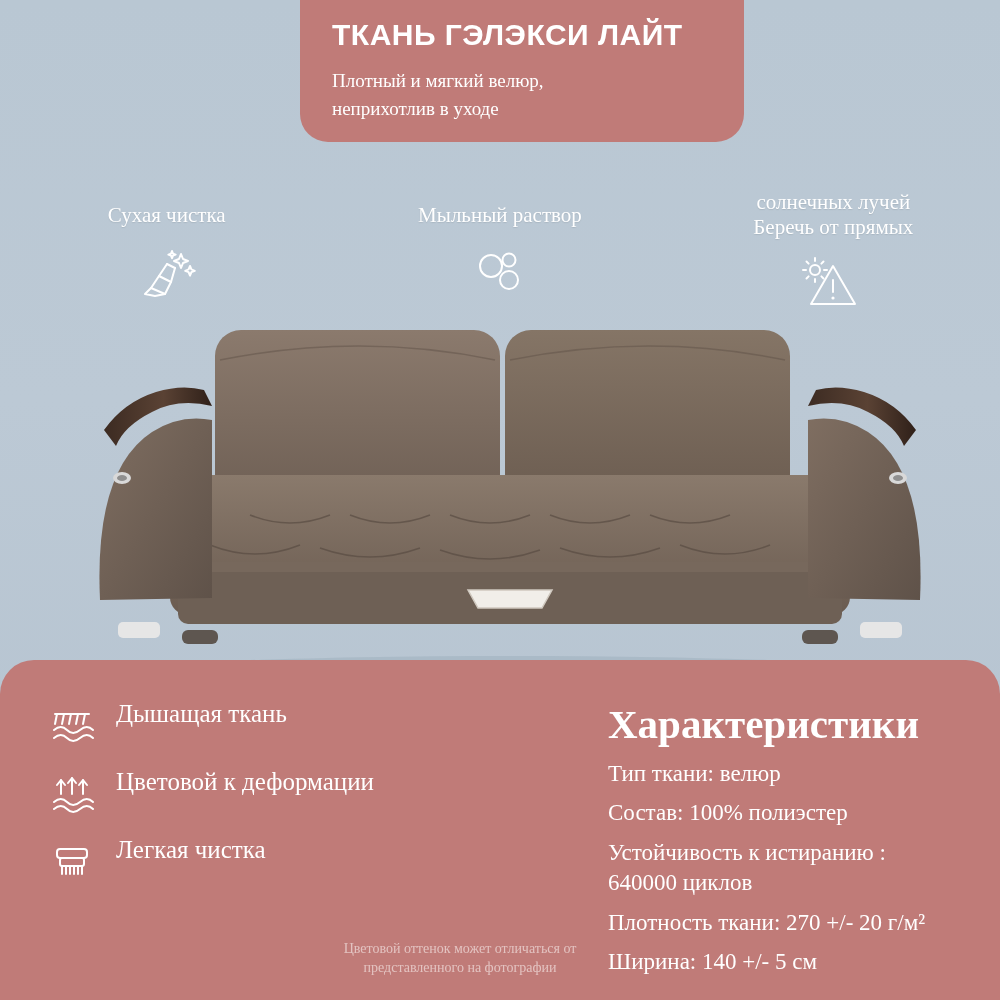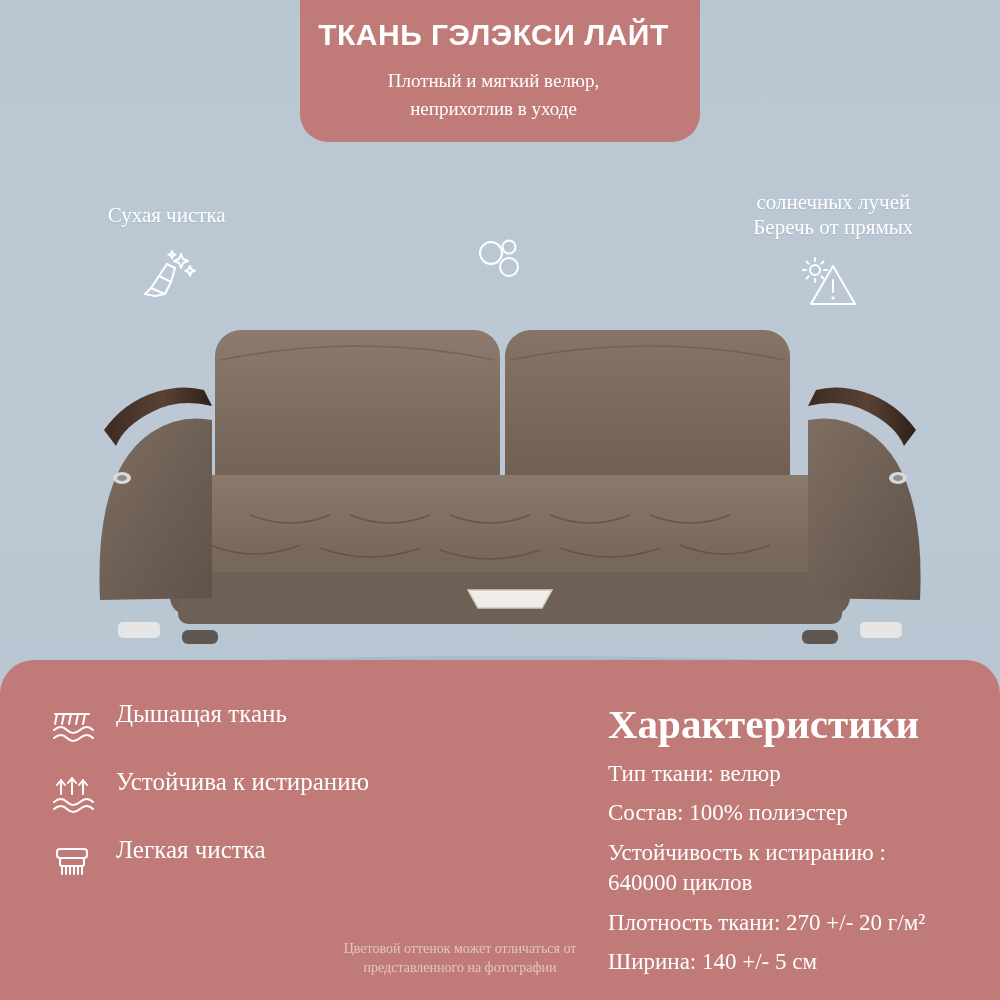--- a/index.html
+++ b/index.html
@@ -19,26 +19,25 @@
     height: 1000px;
     background: linear-gradient(180deg, #b9c7d3 0%, #bcc9d5 40%, #b4c2cf 100%);
     overflow: hidden;
   }
 
   
   .banner {
     position: absolute;
     left: 300px;
     top: 0;
-    width: 400px;
+    width: 444px;
     background: #c07b78;
     border-bottom-left-radius: 28px;
     border-bottom-right-radius: 28px;
-    text-align: center;
-    padding: 18px 14px 20px 1px;
+    padding: 18px 14px 20px 32px;
     box-sizing: border-box;
   }
   .banner-title {
     font-family: "Liberation Sans", sans-serif;
     font-weight: bold;
     font-size: 30px;
     letter-spacing: 0.5px;
     color: #ffffff;
     line-height: 1.1;
   }
@@ -183,20 +182,21 @@
           <path d="M36 22 L44 26"></path>
           <path d="M44 26 L40 40"></path>
           <path d="M50 12 l2 5 5 2 -5 2 -2 5 -2 -5 -5 -2 5 -2 z"></path>
           <path d="M59 24 l1.4 3.4 3.4 1.4 -3.4 1.4 -1.4 3.4 -1.4 -3.4 -3.4 -1.4 3.4 -1.4 z"></path>
           <path d="M41 9 l1 2.6 2.6 1 -2.6 1 -1 2.6 -1 -2.6 -2.6 -1 2.6 -1 z"></path>
         </svg>
       </div>
     </div>
 
     <div class="care-item">
+      <div class="care-label">Мыльный раствор</div>
       <div class="care-icon">
         <svg width="72" height="64" viewBox="0 0 72 64" fill="none" stroke="#ffffff" stroke-width="2">
           <circle cx="27" cy="24" r="11"></circle>
           <circle cx="45" cy="18" r="6.5"></circle>
           <circle cx="45" cy="38" r="9"></circle>
         </svg>
       </div>
     </div>
 
     <div class="care-item">
@@ -306,21 +306,21 @@
     <div class="feature">
       <div class="feature-ico">
         <svg width="46" height="40" viewBox="0 0 46 40" fill="none" stroke="#ffffff" stroke-width="2" stroke-linecap="round" stroke-linejoin="round">
           <path d="M12 20 V6 M12 6 l-4 5 M12 6 l4 5"></path>
           <path d="M23 20 V4 M23 4 l-4 5 M23 4 l4 5"></path>
           <path d="M34 20 V6 M34 6 l-4 5 M34 6 l4 5"></path>
           <path d="M5 28 q7 -6 13 0 t13 0 t13 0"></path>
           <path d="M5 35 q7 -6 13 0 t13 0 t13 0"></path>
         </svg>
       </div>
-      <div class="feature-label">Устойчива  к истиранию</div>
+      <div class="feature-label">Цветовой  к деформации</div>
     </div>
 
 
     <div class="feature">
       <div class="feature-ico">
         <svg width="46" height="42" viewBox="0 0 46 42" fill="none" stroke="#ffffff" stroke-width="2" stroke-linecap="round" stroke-linejoin="round">
           <rect x="8" y="8" width="30" height="9" rx="3"></rect>
           <rect x="11" y="17" width="24" height="8" rx="2"></rect>
           <path d="M13 25 v8 M17 25 v8 M21 25 v8 M25 25 v8 M29 25 v8 M33 25 v8"></path>
         </svg>

